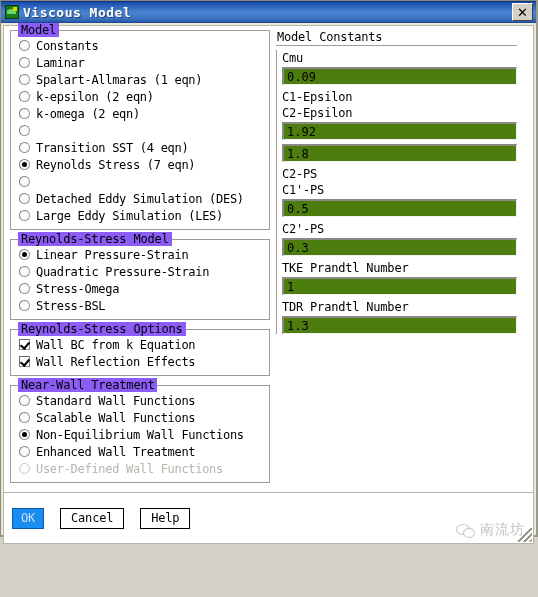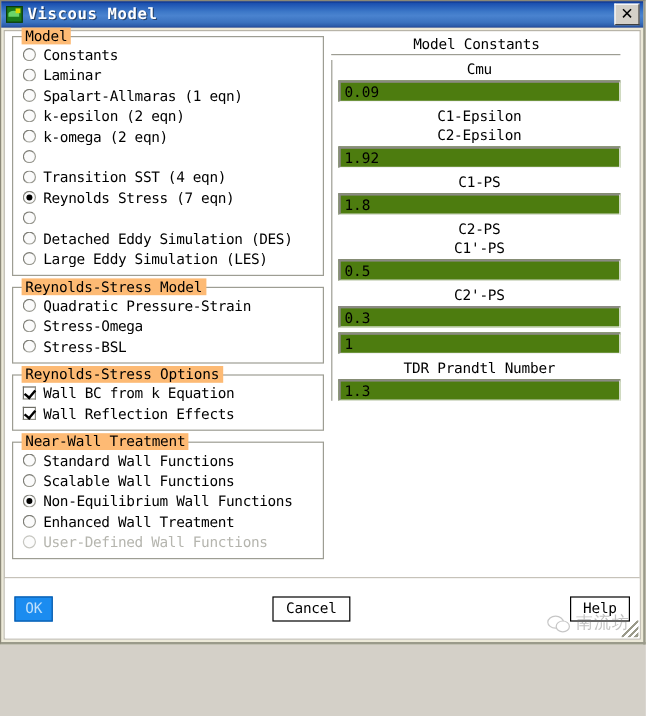--- a/index.html
+++ b/index.html
@@ -112,35 +112,34 @@
   .left-col {
     width: 266px;
     flex: 0 0 266px;
     padding: 4px 0 0 6px;
     box-sizing: border-box;
   }
   .right-col {
     flex: 1 1 auto;
     padding: 4px 16px 0 6px;
     box-sizing: border-box;
-    text-align: center;
   }
 
   
   .group {
     position: relative;
     border: 1px solid #9d9d93;
     margin-bottom: 9px;
     padding: 6px 4px 5px 4px;
     box-sizing: border-box;
   }
   .group > .legend {
     position: absolute;
     top: -8px; left: 7px;
-    background: #fdba74;
+    background: #8b5cf6;
     padding: 0 3px;
     font-family: "DejaVu Sans Mono", "Liberation Mono", monospace;
     font-size: 12px;
     color: #000;
     white-space: nowrap;
     letter-spacing: -0.2px;
   }
 
   
   .row {
@@ -249,21 +248,21 @@
     height: 1px;
     background: #b8b4a8;
     margin: 0;
     flex: 0 0 1px;
   }
   .footer {
     flex: 0 0 50px;
     position: relative;
     display: flex;
     align-items: center;
-    justify-content: space-between;
+    justify-content: flex-start;
     background: #ffffff;
   }
   .btn {
     min-width: 28px;
     height: 21px;
     padding: 0 10px;
     margin: 0 8px;
     box-sizing: border-box;
     background: #ffffff;
     border: 1px solid #000000;
@@ -393,20 +392,24 @@
               <div class="row">
                 <span class="radio"></span>
                 <span class="row-label">Large Eddy Simulation (LES)</span>
               </div>
             </div>
         </div>
 
         <div class="group">
           <div class="legend">Reynolds-Stress Model</div>
           <div id="rsm-list">
+              <div class="row">
+                <span class="radio on"></span>
+                <span class="row-label">Linear Pressure-Strain</span>
+              </div>
               <div class="row">
                 <span class="radio"></span>
                 <span class="row-label">Quadratic Pressure-Strain</span>
               </div>
               <div class="row">
                 <span class="radio"></span>
                 <span class="row-label">Stress-Omega</span>
               </div>
               <div class="row">
                 <span class="radio"></span>
@@ -459,27 +462,27 @@
 
       <div class="right-col">
         <div class="panel-title">Model Constants</div>
         <div class="panel-rule"></div>
         <div class="const-box" id="const-list">
             <div class="const-label">Cmu</div>
             <div class="field">0.09</div>
             <div class="const-label">C1-Epsilon</div>
             <div class="const-label">C2-Epsilon</div>
             <div class="field">1.92</div>
-            <div class="const-label">C1-PS</div>
             <div class="field">1.8</div>
             <div class="const-label">C2-PS</div>
             <div class="const-label">C1'-PS</div>
             <div class="field">0.5</div>
             <div class="const-label">C2'-PS</div>
             <div class="field">0.3</div>
+            <div class="const-label">TKE Prandtl Number</div>
             <div class="field">1</div>
             <div class="const-label">TDR Prandtl Number</div>
             <div class="field">1.3</div>
           </div>
       </div>
 
     </div>
 
     <div class="footer-sep"></div>
 

